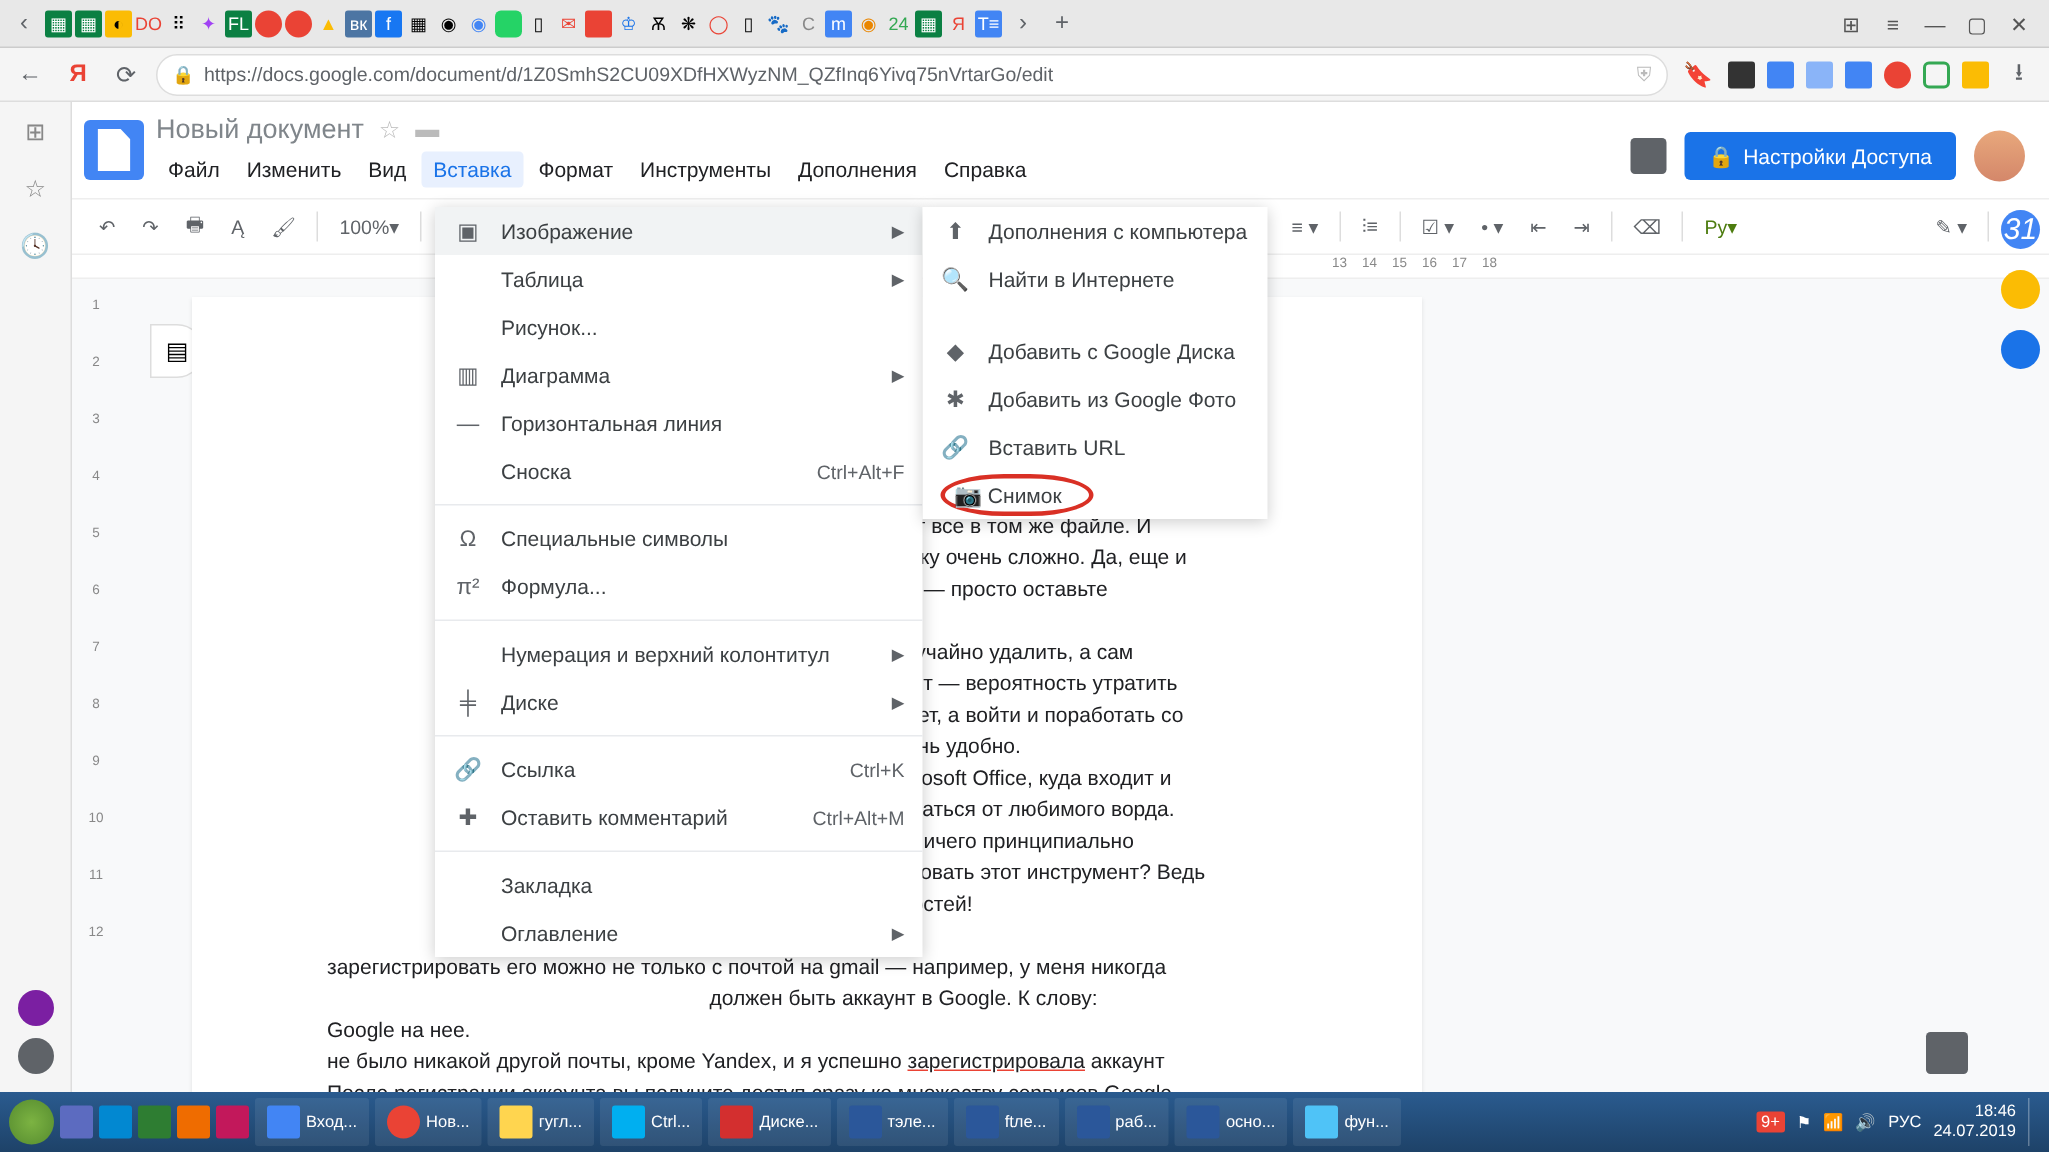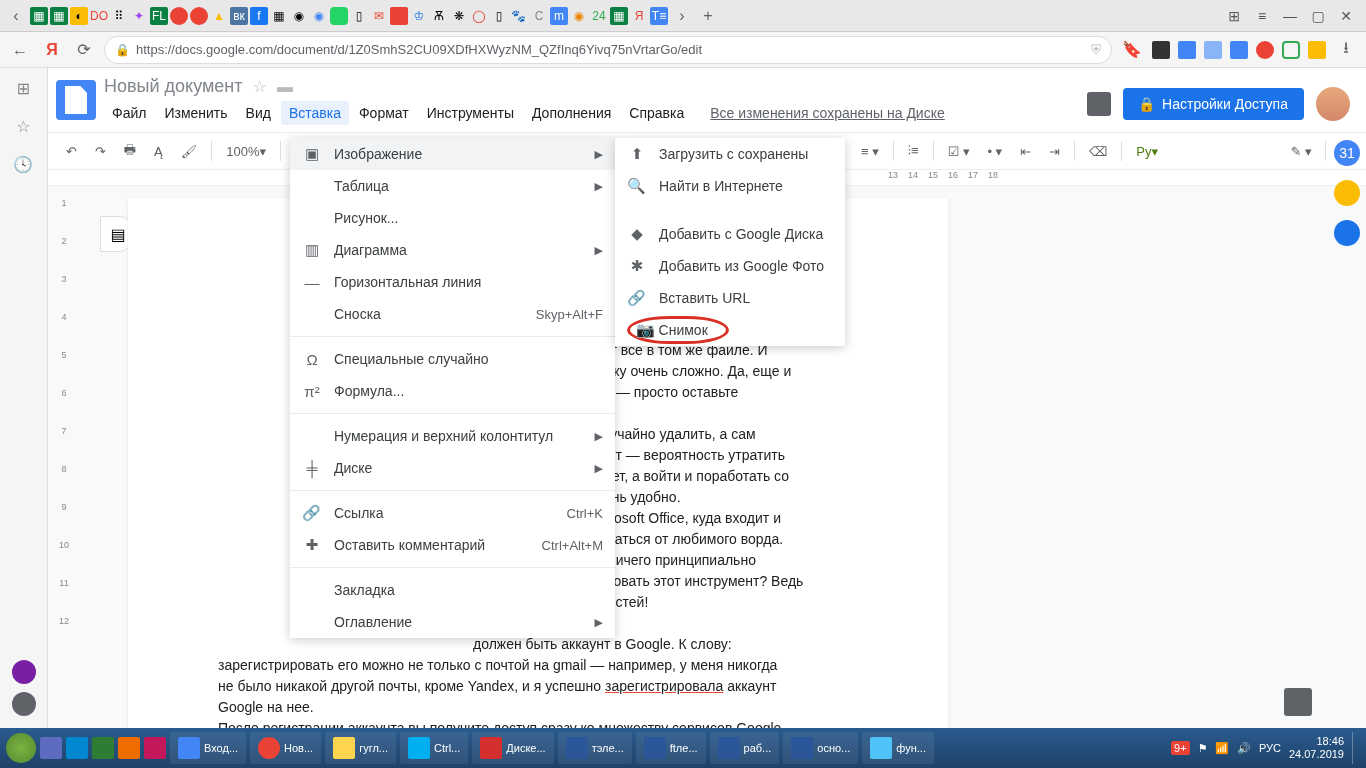--- a/index.html
+++ b/index.html
@@ -19,21 +19,21 @@
 .ext-ic { width: 18px; height: 18px; border-radius: 2px; }
 
 
 .browser-sidebar { position: absolute; left: 0; top: 68px; width: 48px; height: 660px; background: #f5f5f5; border-right: 1px solid #ddd; display: flex; flex-direction: column; align-items: center; padding-top: 10px; gap: 18px; }
 .bs-ic { width: 20px; height: 20px; color: #888; display: flex; align-items: center; justify-content: center; font-size: 16px; }
 .bs-bottom { margin-top: auto; margin-bottom: 12px; display: flex; flex-direction: column; gap: 8px; align-items: center;}
 .bs-bottom div { width: 24px; height: 24px; border-radius: 50%; }
 
 
 .right-sidebar { position: absolute; right: 0; top: 140px; width: 38px; display: flex; flex-direction: column; align-items: center; gap: 14px; }
-.rs-ic { width: 26px; height: 26px; border-radius: 50%; display: flex; align-items: center; justify-content: center; font-size: 14px; }
+.rs-ic { width: 26px; height: 26px; border-radius: 50%; display: flex; align-items: center; justify-content: center; font-size: 20px; font-style: italic; }
 
 
 .docs-area { position: absolute; left: 48px; top: 68px; right: 0; }
 .docs-header { height: 64px; background: #fff; display: flex; padding: 8px 16px 0 8px; }
 .docs-logo { width: 40px; height: 40px; background: #4285f4; border-radius: 4px; margin: 4px 8px 0 0; display: flex; align-items: center; justify-content: center; color: #fff; font-size: 18px; }
 .docs-logo::before { content: ""; width: 22px; height: 28px; background: linear-gradient(#fff,#fff); clip-path: polygon(0 0, 70% 0, 100% 25%, 100% 100%, 0 100%); }
 .docs-title-row { display: flex; align-items: center; gap: 10px; }
 .docs-title { font-size: 18px; color: #80868b; }
 .star { color: #bbb; font-size: 16px; }
 .folder { color: #bbb; font-size: 16px; }
@@ -174,21 +174,20 @@
       </div>
       <div class="docs-menu">
         <span>Файл</span>
         <span>Изменить</span>
         <span>Вид</span>
         <span class="active">Вставка</span>
         <span>Формат</span>
         <span>Инструменты</span>
         <span>Дополнения</span>
         <span>Справка</span>
-        <span class="saved-link">Все изменения сохранены на Диске</span>
       </div>
     </div>
     <div class="header-right">
       <div class="comment-ic"></div>
       <div class="share-btn">
         <span>🔒</span>
         <span>Настройки Доступа</span>
       </div>
       <div class="avatar"></div>
     </div>
@@ -253,24 +252,24 @@
       <div style="padding-left:255px"><span>омпьютера можно случайно удалить, а сам</span></div>
       <div style="padding-left:255px"><span>неподходящий момент — вероятность утратить</span></div>
       <div style="padding-left:255px"><span style="text-decoration:underline;text-decoration-color:#ea4335">оке</span><span> ничего не пропадет, а войти и поработать со</span></div>
       <div style="padding-left:255px"><span>точки мира, и это очень удобно.</span></div>
       <div style="padding-left:255px"><span>ервис, а за пакет Microsoft Office, куда входит и</span></div>
       <div style="padding-left:255px"><span>е готова совсем отказаться от любимого ворда.</span></div>
       <div style="padding-left:255px"><span>хож на ворд, так что ничего принципиально</span></div>
       <div style="padding-left:255px"><span>чему бы и не использовать этот инструмент? Ведь</span></div>
       <div style="padding-left:255px"><span>м больше и возможностей!</span></div>
       <br>
+      <div><span>зарегистрировать его можно не только с почтой на gmail — например, у меня никогда</span></div>
       <div style="padding-left:255px"><span>должен быть аккаунт в Google. К слову:</span></div>
-      <div><span>зарегистрировать его можно не только с почтой на gmail — например, у меня никогда</span></div>
+      <div><span>Google на нее.</span></div>
       <div><span>не было никакой другой почты, кроме Yandex, и я успешно </span><span style="text-decoration:underline;text-decoration-color:#ea4335">зарегистрировала</span><span> аккаунт</span></div>
-      <div><span>Google на нее.</span></div>
       <div><span>После регистрации аккаунта вы получите доступ сразу ко множеству сервисов Google</span></div>
     </div>
   </div>
 </div>
 
 <div class="right-sidebar">
   <div class="rs-ic" style="background:#4285f4;color:#fff">31</div>
   <div class="rs-ic" style="background:#fbbc04"></div>
   <div class="rs-ic" style="background:#1a73e8"></div>
 </div>
@@ -297,26 +296,26 @@
     <span>Диаграмма</span>
     <span class="arrow">▶</span>
   </div>
   <div class="menu-item">
     <span class="menu-ic">—</span>
     <span>Горизонтальная линия</span>
   </div>
   <div class="menu-item">
     <span class="menu-ic"></span>
     <span>Сноска</span>
-    <span class="shortcut">Skyp+Alt+F</span>
+    <span class="shortcut">Ctrl+Alt+F</span>
   </div>
   <div class="menu-sep"></div>
   <div class="menu-item">
     <span class="menu-ic">Ω</span>
-    <span>Специальные случайно</span>
+    <span>Специальные символы</span>
   </div>
   <div class="menu-item">
     <span class="menu-ic">π²</span>
     <span>Формула...</span>
   </div>
   <div class="menu-sep"></div>
   <div class="menu-item">
     <span class="menu-ic"></span>
     <span>Нумерация и верхний колонтитул</span>
     <span class="arrow">▶</span>
@@ -345,21 +344,21 @@
   <div class="menu-item">
     <span class="menu-ic"></span>
     <span>Оглавление</span>
     <span class="arrow">▶</span>
   </div>
 </div>
 
 <div class="menu menu2">
   <div class="menu-item">
     <span class="menu-ic">⬆</span>
-    <span>Загрузить с сохранены</span>
+    <span>Дополнения с компьютера</span>
   </div>
   <div class="menu-item">
     <span class="menu-ic">🔍</span>
     <span>Найти в Интернете</span>
   </div>
   <div style="height:16px"></div>
   <div class="menu-item">
     <span class="menu-ic">◆</span>
     <span>Добавить с Google Диска</span>
   </div>

